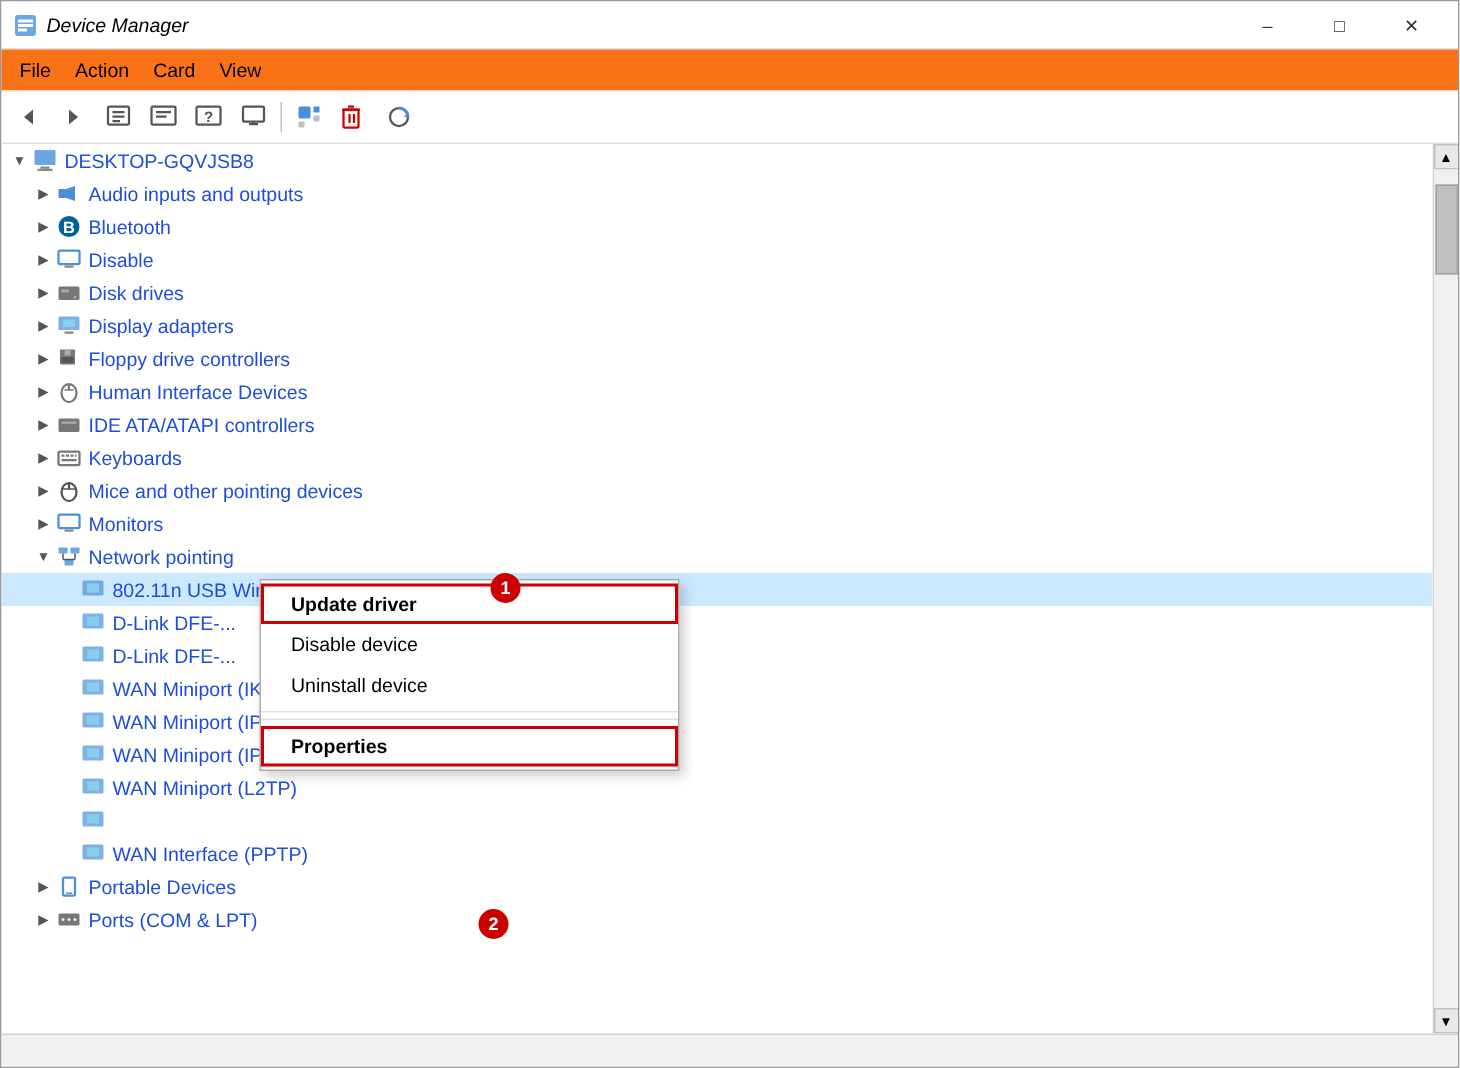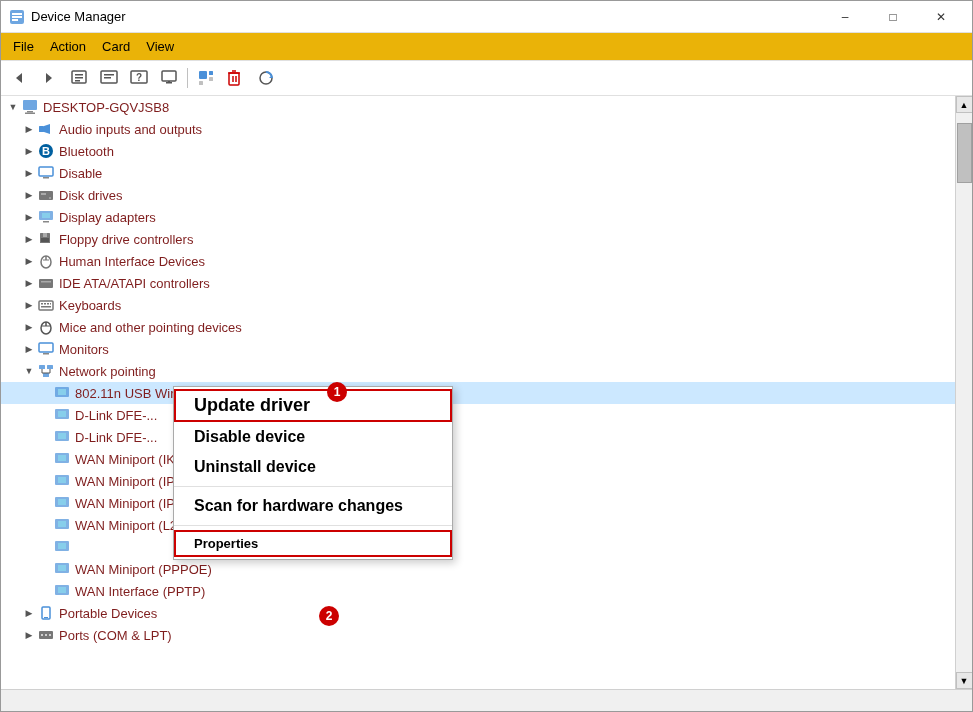--- a/index.html
+++ b/index.html
@@ -33,20 +33,21 @@
       height: 16px;
       margin-right: 6px;
       display: flex;
       align-items: center;
       justify-content: center;
     }
     .title-bar-title {
       flex: 1;
       font-size: 13px;
       color: #000;
+      font-style: italic;
     }
     .title-bar-buttons {
       display: flex;
       gap: 2px;
     }
     .title-btn {
       width: 46px;
       height: 32px;
       border: none;
       background: transparent;
@@ -54,21 +55,21 @@
       display: flex;
       align-items: center;
       justify-content: center;
       font-size: 12px;
       color: #333;
     }
     .menu-bar {
       display: flex;
       padding: 2px 4px;
       border-bottom: 1px solid #e0e0e0;
-      background: #eab308;
+      background: #f97316;
     }
     .menu-item {
       padding: 4px 8px;
       cursor: pointer;
       border-radius: 3px;
     }
     .toolbar {
       display: flex;
       align-items: center;
       padding: 3px 4px;
@@ -181,43 +182,42 @@
       height: 16px;
       margin-right: 4px;
       display: flex;
       align-items: center;
       justify-content: center;
       flex-shrink: 0;
       font-size: 12px;
     }
     .tree-label {
       font-size: 13px;
-      color: #7f1d1d;
+      color: #1d4ed8;
     }
     .indent-1 { padding-left: 20px; }
     .indent-2 { padding-left: 36px; }
 
     
     .context-menu {
       position: absolute;
       top: 298px;
       left: 173px;
       width: 280px;
       background: #fff;
       border: 1px solid #aaa;
       box-shadow: 3px 3px 8px rgba(0,0,0,0.2);
       z-index: 100;
       padding: 2px 0;
     }
     .ctx-item {
       padding: 6px 20px;
       cursor: pointer;
       color: #000;
-      font-size: 16px;
-      font-weight: bold;
+      font-size: 13px;
     }
     .ctx-item.highlighted {
       border: 2px solid #cc0000;
       font-weight: bold;
       padding: 4px 18px;
     }
     .ctx-separator {
       height: 1px;
       background: #e0e0e0;
       margin: 4px 0;
@@ -578,30 +578,20 @@
           </div>
       </div>
       <div class="tree-item indent-2">
         <div class="expand-btn" style="visibility:hidden;">▶</div>
         <div class="tree-icon">
             <svg width="16" height="16" viewBox="0 0 16 16">
               <rect x="1" y="2" width="14" height="10" rx="1" fill="#4a90d9" opacity="0.7"></rect>
               <rect x="4" y="4" width="8" height="6" fill="#87ceeb"></rect>
             </svg>
           </div>
-        <span class="tree-label">WAN Miniport (PPPOE)</span>
-      </div>
-      <div class="tree-item indent-2">
-        <div class="expand-btn" style="visibility:hidden;">▶</div>
-        <div class="tree-icon">
-            <svg width="16" height="16" viewBox="0 0 16 16">
-              <rect x="1" y="2" width="14" height="10" rx="1" fill="#4a90d9" opacity="0.7"></rect>
-              <rect x="4" y="4" width="8" height="6" fill="#87ceeb"></rect>
-            </svg>
-          </div>
         <span class="tree-label">WAN Interface (PPTP)</span>
       </div>
 
       <div class="tree-item indent-1">
         <div class="expand-btn">▶</div>
         <div class="tree-icon">
           <svg width="16" height="16" viewBox="0 0 16 16">
             <rect x="4" y="2" width="8" height="12" rx="1" fill="none" stroke="#4a90d9" stroke-width="1.5"></rect>
             <rect x="6" y="12" width="4" height="1" fill="#4a90d9"></rect>
           </svg>
@@ -616,33 +606,30 @@
             <rect x="1" y="4" width="14" height="8" rx="1" fill="#777"></rect>
             <circle cx="4" cy="8" r="1" fill="#eee"></circle>
             <circle cx="8" cy="8" r="1" fill="#eee"></circle>
             <circle cx="12" cy="8" r="1" fill="#eee"></circle>
           </svg>
         </div>
         <span class="tree-label">Ports (COM &amp; LPT)</span>
       </div>
 
       <div class="context-menu" style="position:absolute; top:290px; left:172px;">
-        <div class="ctx-item highlighted" style="border:2px solid #cc0000; padding:4px 18px; font-size:18px;">
+        <div class="ctx-item highlighted" style="border:2px solid #cc0000; padding:4px 18px; font-size:13px;">
           <span>Update driver</span>
         </div>
         <div class="ctx-item">
           <span>Disable device</span>
         </div>
         <div class="ctx-item">
           <span>Uninstall device</span>
         </div>
         <div class="ctx-separator"></div>
-        <div class="ctx-item">
-          <span>Scan for hardware changes</span>
-        </div>
         <div class="ctx-separator"></div>
         <div class="ctx-item highlighted" style="border:2px solid #cc0000; padding:4px 18px; font-weight:bold; font-size:13px;">
           <span>Properties</span>
         </div>
       </div>
 
       <div class="badge" style="position:absolute; top:286px; left:326px;">1</div>
       <div class="badge" style="position:absolute; top:510px; left:318px;">2</div>
 
     </div>

